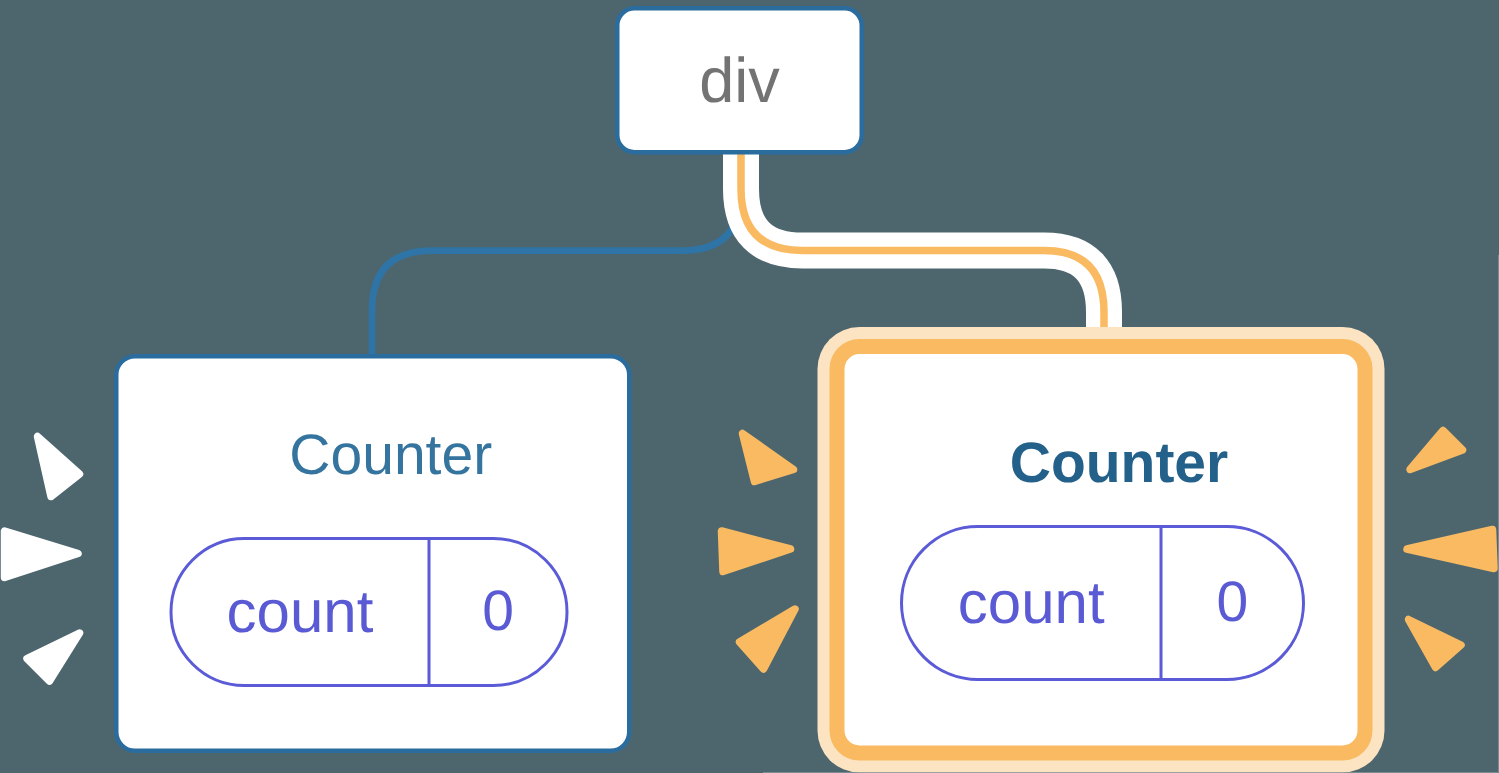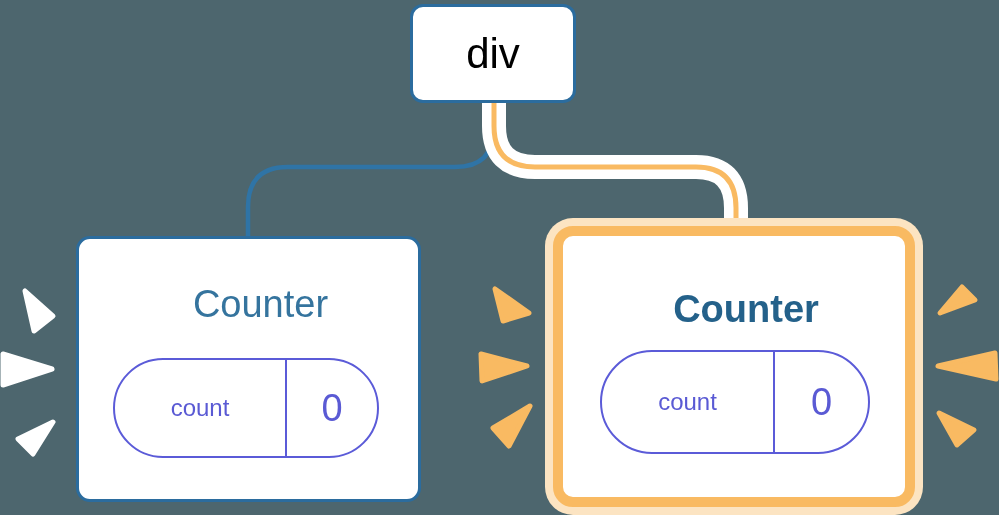--- a/index.html
+++ b/index.html
@@ -13,21 +13,21 @@
   .layer{position:absolute;left:0;top:0;width:999px;height:515px;z-index:0;}
 
   
   .root-node{
     position:absolute;left:410px;top:4px;width:166px;height:99px;
     box-sizing:border-box;
     background:#ffffff;border:3.5px solid #2b6c9e;border-radius:13px;
     display:flex;align-items:center;justify-content:center;
     z-index:2;
   }
-  .root-node .label{font-size:42px;color:#000000;}
+  .root-node .label{font-size:42px;color:#737373;}
 
   
   .card{position:absolute;box-sizing:border-box;background:#ffffff;z-index:2;}
   .card-left{
     left:76px;top:236px;width:345px;height:266px;
     border:3px solid #2b6c9e;border-radius:14px;
   }
   .card-right{
     left:553px;top:226px;width:362px;height:281px;
     border:10px solid #f9ba62;border-radius:20px;
@@ -44,21 +44,21 @@
   .pill{
     position:absolute;box-sizing:border-box;
     border:2.5px solid #5b5bd8;border-radius:60px;
     display:flex;align-items:stretch;background:#ffffff;
   }
   .card-left .pill{left:34px;top:119px;width:266px;height:100px;}
   .card-right .pill{left:37px;top:114px;width:270px;height:104px;}
   .pill-key{
     flex:1;display:flex;align-items:center;justify-content:center;
     border-right:2.5px solid #5b5bd8;
-    font-size:24px;color:#5a5ad4;
+    font-size:40px;color:#5a5ad4;
   }
   .pill-val{
     width:90px;display:flex;align-items:center;justify-content:center;
     font-size:38px;color:#5a5ad4;
   }
   .card-right .pill-val{width:93px;}
 </style>
 </head>
 <body>
 

